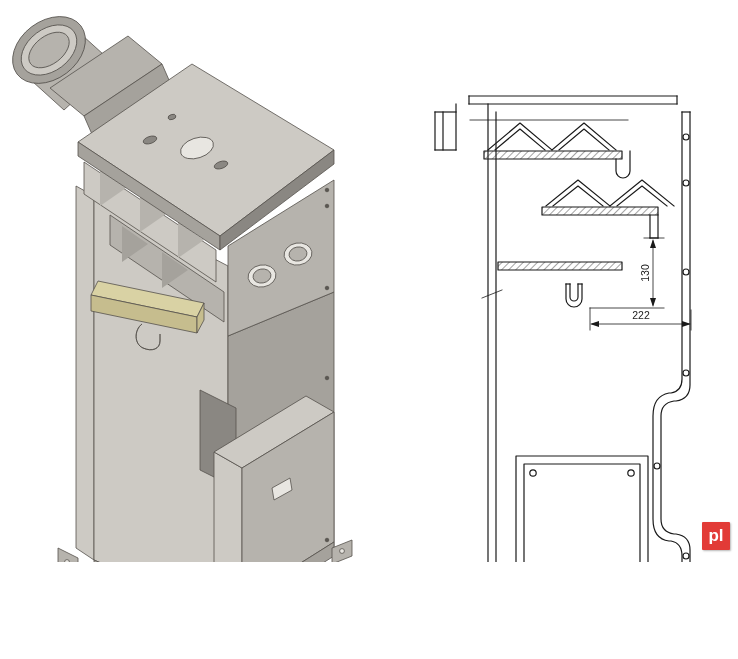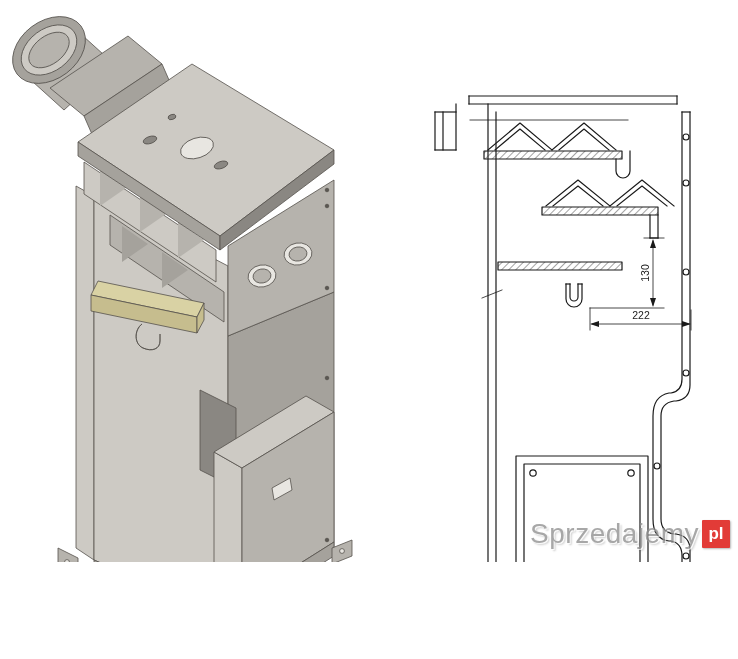--- a/index.html
+++ b/index.html
@@ -243,19 +243,18 @@
         <line x1="458" y1="611" x2="700" y2="611"></line>
         <line x1="458" y1="600" x2="458" y2="611"></line>
         <line x1="700" y1="600" x2="700" y2="611"></line>
         <rect x="468" y="611" width="16" height="6"></rect>
         <rect x="672" y="611" width="16" height="6"></rect>
       </g>
     </g>
   </svg>
 
   <div class="watermark">
-    <span class="wm-text">Sprzedajemy</span>
     <span class="wm-badge">
       <span>pl</span>
     </span>
   </div>
 
 </div>
 
 </body></html>

